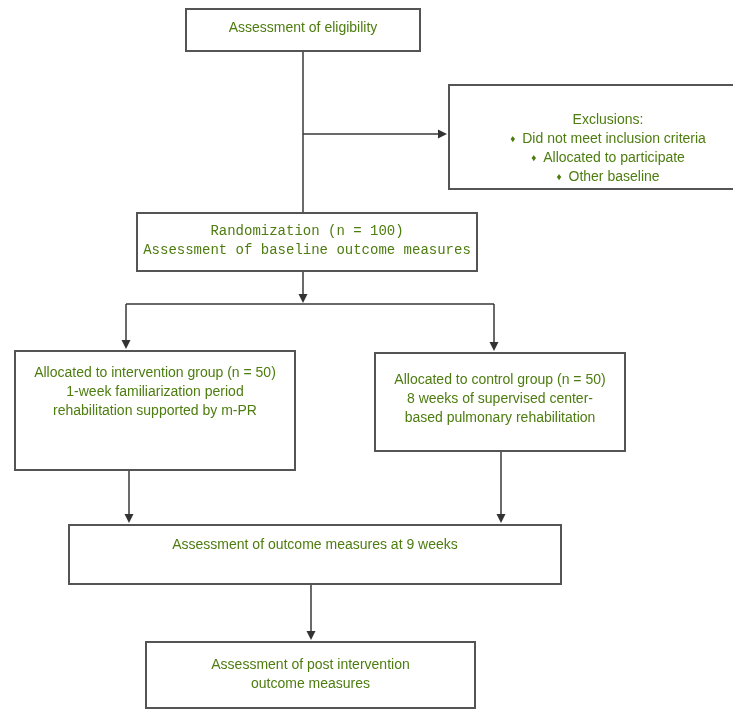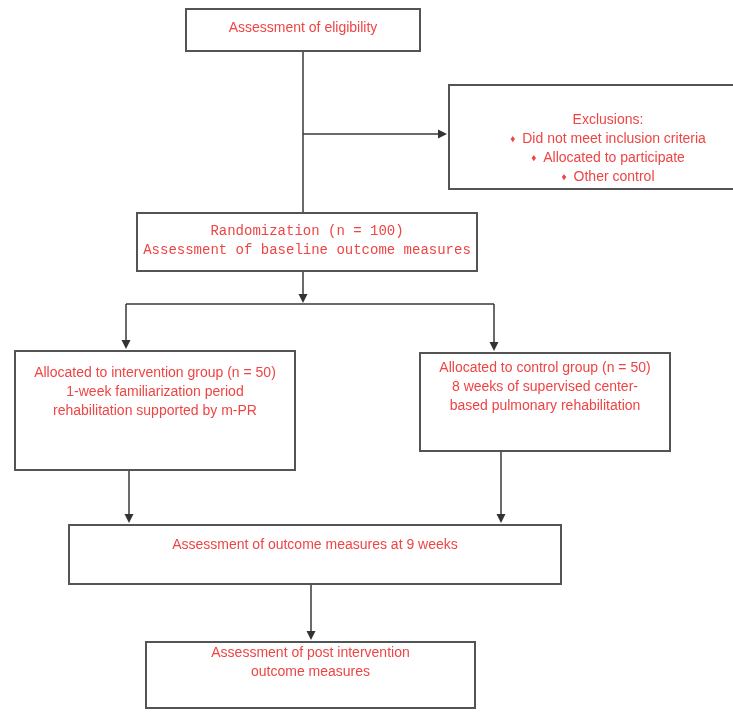--- a/index.html
+++ b/index.html
@@ -18,29 +18,29 @@
     width: 733px; height: 712px;
   }
   .box {
     position: absolute;
     box-sizing: border-box;
     background: #ffffff;
     border: 2px solid #545454;
     text-align: center;
     font-size: 14px;
     line-height: 19px;
-    color: #ef4444;
+    color: #4d7c0f;
   }
   #b-elig { left: 185px; top: 8px;   width: 236px; height: 44px;  padding-top: 8px; }
   #b-excl { left: 448px; top: 84px;  width: 320px; height: 106px; padding-top: 24px; }
   #b-rand { left: 136px; top: 212px; width: 342px; height: 60px;  padding-top: 8px; font-family: Liberation Mono, monospace; }
   #b-int  { left: 14px;   top: 350px; width: 282px; height: 121px; padding-top: 11px; }
-  #b-ctrl { left: 374px; top: 352px; width: 252px; height: 100px; padding-top: 4px; margin-left: 45px; }
+  #b-ctrl { left: 374px; top: 352px; width: 252px; height: 100px; padding-top: 16px; }
   #b-out  { left: 68px;  top: 524px; width: 494px; height: 61px;  padding-top: 9px; text-align: center; }
-  #b-post { left: 145px; top: 641px; width: 331px; height: 68px;  }
+  #b-post { left: 145px; top: 641px; width: 331px; height: 68px;  padding-top: 12px; }
   .diamond {
     font-size: 10px;
     margin-right: 7px;
     vertical-align: 1px;
   }
   .cline { stroke: #383838; stroke-width: 1.5; fill: none; }
   .ahead { fill: #333333; stroke: none; }
 </style>
 </head>
 <body>
@@ -81,21 +81,21 @@
 
   <div class="box" id="b-excl">
     <div>Exclusions:</div>
     <div>
       <span class="diamond">♦</span><span>Did not meet inclusion criteria</span>
     </div>
     <div>
       <span class="diamond">♦</span><span>Allocated to participate</span>
     </div>
     <div>
-      <span class="diamond">♦</span><span>Other control</span>
+      <span class="diamond">♦</span><span>Other baseline</span>
     </div>
   </div>
 
   <div class="box" id="b-rand">
     <div>Randomization (n = 100)</div>
     <div>Assessment of baseline outcome measures</div>
   </div>
 
   <div class="box" id="b-int">
     <div>Allocated to intervention group (n = 50)</div>

